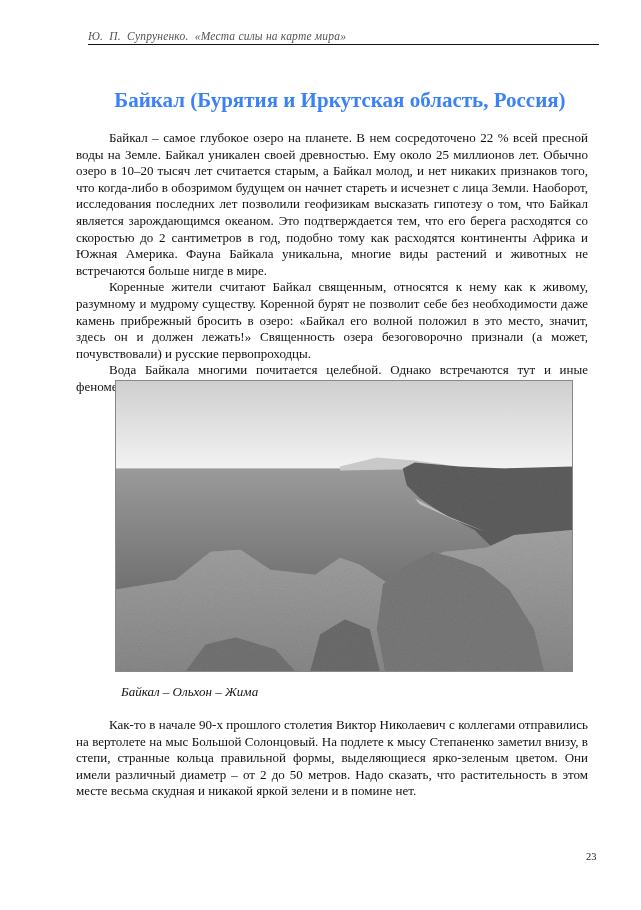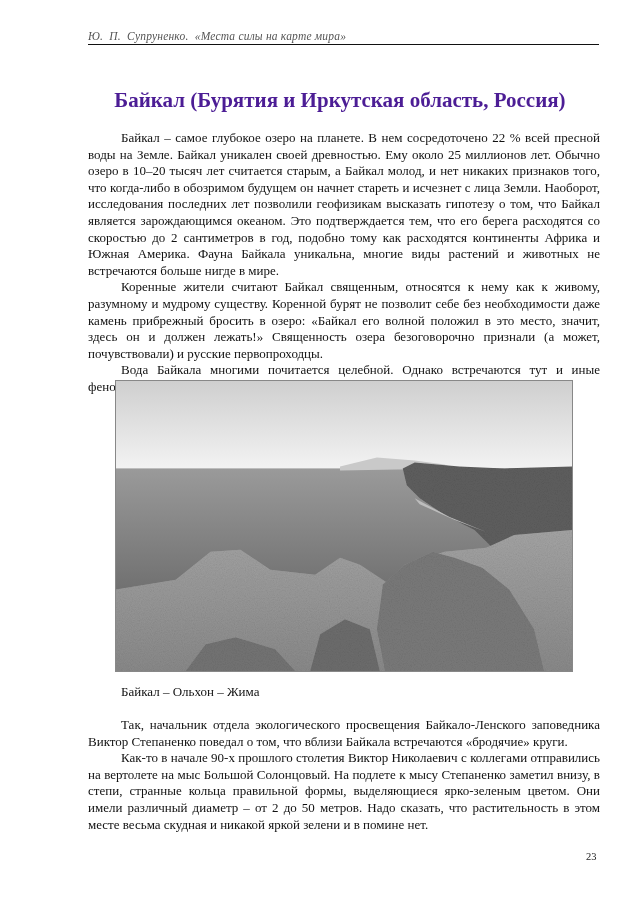--- a/index.html
+++ b/index.html
@@ -3,30 +3,30 @@
 <meta charset="utf-8">
 <style>
   html, body { margin: 0; padding: 0; background: #ffffff; }
   body { width: 641px; height: 910px; position: relative; overflow: hidden;
          font-family: "Liberation Serif", "DejaVu Serif", serif; color: #111; }
   .running-head { position: absolute; left: 88px; top: 30px; font-size: 11.5px;
                   color: #555; letter-spacing: 0.2px; white-space: pre; font-style: italic; }
   .rule { position: absolute; left: 88px; top: 44px; width: 511px; height: 0;
           border-top: 1.6px solid #111; }
   .title { position: absolute; left: 60px; width: 560px; top: 88px; text-align: center;
-           font-weight: bold; font-size: 21px; color: #4c1d95; }
-  .body-block { position: absolute; left: 88px; width: 512px; font-size: 13px;
+           font-weight: bold; font-size: 21px; color: #3b82f6; }
+  .body-block { position: absolute; left: 76px; width: 512px; font-size: 13px;
                 line-height: 16.6px; text-align: justify; }
   .body-block p { margin: 0; text-indent: 33px; hyphens: manual; }
   .block1 { top: 130px; }
   .block2 { top: 717px; }
   .photo { position: absolute; left: 115px; top: 380px; width: 458px; height: 292px;
            border: 1px solid #888; box-sizing: border-box; overflow: hidden; background: #ddd; }
   .photo svg { display: block; width: 100%; height: 100%; }
-  .caption { position: absolute; left: 121px; top: 684px; font-size: 13px; }
+  .caption { position: absolute; left: 121px; top: 684px; font-size: 13px; font-style: italic; }
   .page-number { position: absolute; left: 586px; top: 851px; font-size: 10.5px;
                  font-family: Liberation Serif, serif; color: #222; }
 </style>
 </head>
 <body>
 
 <div class="running-head">Ю.  П.  Супруненко.  «Места силы на карте мира»</div>
 <div class="rule"></div>
 
 <h1 class="title" style="margin:0;">Байкал (Бурятия и Иркутская область, Россия)</h1>
@@ -70,17 +70,16 @@
     <path filter="url(#grain)" d="M0 210 L60 200 L95 172 L125 170 L155 190 L200 195 L225 178 L245 185 L275 205 L290 185 L330 172 L372 168 L400 155 L458 150 L458 292 L0 292 Z" fill="url(#ground)"></path>
     <path filter="url(#grain)" d="M270 292 L262 250 L268 205 L290 185 L318 172 L340 178 L368 188 L395 210 L420 250 L430 292 Z" fill="#7a7a7a"></path>
     <path filter="url(#grain)" d="M70 292 L90 265 L120 258 L160 270 L180 292 Z" fill="#747474"></path>
     <path filter="url(#grain)" d="M195 292 L205 255 L230 240 L255 250 L265 292 Z" fill="#6d6d6d"></path>
   </svg>
 </div>
 
 <div class="caption">Байкал – Ольхон – Жима</div>
 
 <div class="body-block block2">
-  <p>Так, начальник отдела экологического просвещения Байкало-Ленского заповедника Виктор Степаненко поведал о том, что вблизи Байкала встречаются «бродячие» круги.</p>
   <p>Как-то в начале 90-х прошлого столетия Виктор Николаевич с коллегами отправились на вертолете на мыс Большой Солонцовый. На подлете к мысу Степаненко заметил внизу, в степи, странные кольца правильной формы, выделяющиеся ярко-зеленым цветом. Они имели различный диаметр – от 2 до 50 метров. Надо сказать, что растительность в этом месте весьма скудная и никакой яркой зелени и в помине нет.</p>
 </div>
 
 <div class="page-number">23</div>
 
 </body></html>

